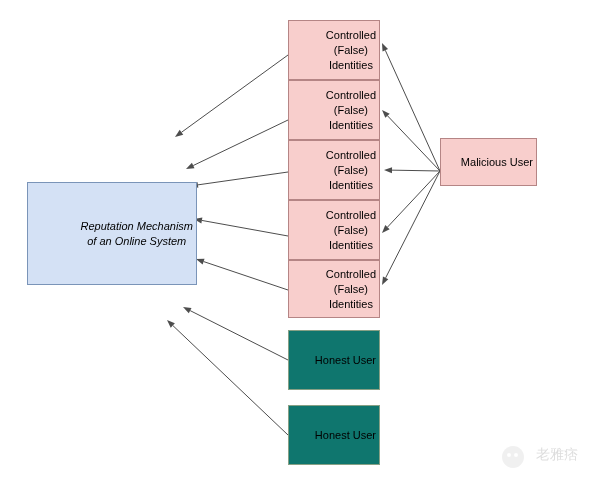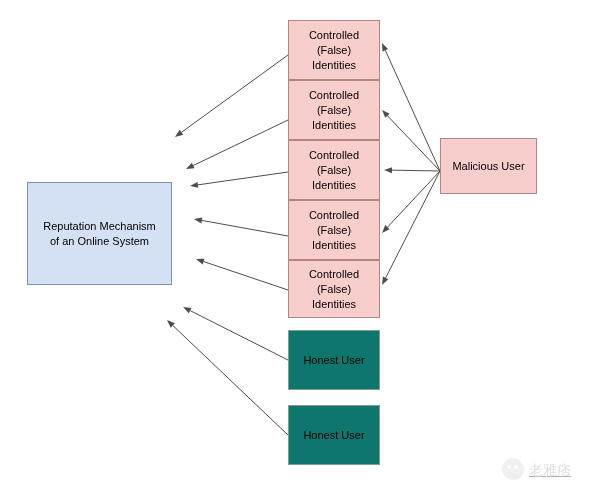--- a/index.html
+++ b/index.html
@@ -9,41 +9,40 @@
     font-family:"Liberation Sans","DejaVu Sans",sans-serif;
     overflow:hidden;
     position:relative;
   }
   #canvas{position:absolute;left:0;top:0;width:600px;height:491px;}
   .node{
     position:absolute;
     box-sizing:border-box;
     display:flex;
     align-items:center;
-    justify-content:center;
+    justify-content:flex-end;
     text-align:center;
     font-size:11px;
     line-height:15px;
     color:#000000;
     border:1px solid;
     z-index:3;
   }
   .node.pink{background:#f8cecc;border-color:#b58585;}
   .node.blue{background:#d4e1f5;border-color:#7a94b8;}
   .node.green{background:#0f766e;border-color:#86a085;}
   .node .lbl{display:block;padding:0 3px;}
   svg#edges{position:absolute;left:0;top:0;width:600px;height:491px;z-index:2;}
   #watermark{
     position:absolute;
     left:502px;top:446px;
     width:92px;height:34px;
-    display:flex;align-items:flex-end;gap:5px;
+    display:flex;align-items:flex-start;gap:12px;
     opacity:.30;
     z-index:5;
-    text-decoration:underline;
   }
   #watermark .wm-logo{
     width:22px;height:22px;border-radius:50%;
     background:#cfcfcf;
     position:relative;flex:none;
   }
   #watermark .wm-logo:before{
     content:"";position:absolute;left:5px;top:7px;
     width:4px;height:4px;border-radius:50%;background:#ffffff;
   }
@@ -106,39 +105,39 @@
         <line x1="288" y1="360" x2="190.14176244735265" y2="310.6048896162828" stroke="#4d4d4d" stroke-width="1"></line>
         <polygon points="183,307 191.49359605345867,307.92672869852555 188.78992884124662,313.28305053404" fill="#4d4d4d"></polygon>
       </g>
       <g>
         <line x1="288" y1="435" x2="172.7987988074491" y2="325.51125506493094" stroke="#4d4d4d" stroke-width="1"></line>
         <polygon points="167,320 174.86551945679818,323.33670551213754 170.7320781581,327.68580461772433" fill="#4d4d4d"></polygon>
       </g>
     </svg>
 
   <div id="nodes-layer">
-      <div class="node blue" style="left: 27px; top: 182px; width: 145px; height: 103px;">
+      <div class="node blue" style="left: 27px; top: 182px; width: 170px; height: 103px; font-style: italic;">
         <span class="lbl">Reputation Mechanism<br>of an Online System</span>
       </div>
       <div class="node pink" style="left: 288px; top: 20px; width: 92px; height: 60px;">
         <span class="lbl">Controlled<br>(False)<br>Identities</span>
       </div>
       <div class="node pink" style="left: 288px; top: 80px; width: 92px; height: 60px;">
         <span class="lbl">Controlled<br>(False)<br>Identities</span>
       </div>
       <div class="node pink" style="left: 288px; top: 140px; width: 92px; height: 60px;">
         <span class="lbl">Controlled<br>(False)<br>Identities</span>
       </div>
       <div class="node pink" style="left: 288px; top: 200px; width: 92px; height: 60px;">
         <span class="lbl">Controlled<br>(False)<br>Identities</span>
       </div>
       <div class="node pink" style="left: 288px; top: 260px; width: 92px; height: 58px;">
         <span class="lbl">Controlled<br>(False)<br>Identities</span>
       </div>
-      <div class="node pink" style="left: 440px; top: 138px; width: 97px; height: 56px;">
+      <div class="node pink" style="left: 440px; top: 138px; width: 97px; height: 48px;">
         <span class="lbl">Malicious User</span>
       </div>
       <div class="node green" style="left: 288px; top: 330px; width: 92px; height: 60px;">
         <span class="lbl">Honest User</span>
       </div>
       <div class="node green" style="left: 288px; top: 405px; width: 92px; height: 60px;">
         <span class="lbl">Honest User</span>
       </div>
     </div>
 

